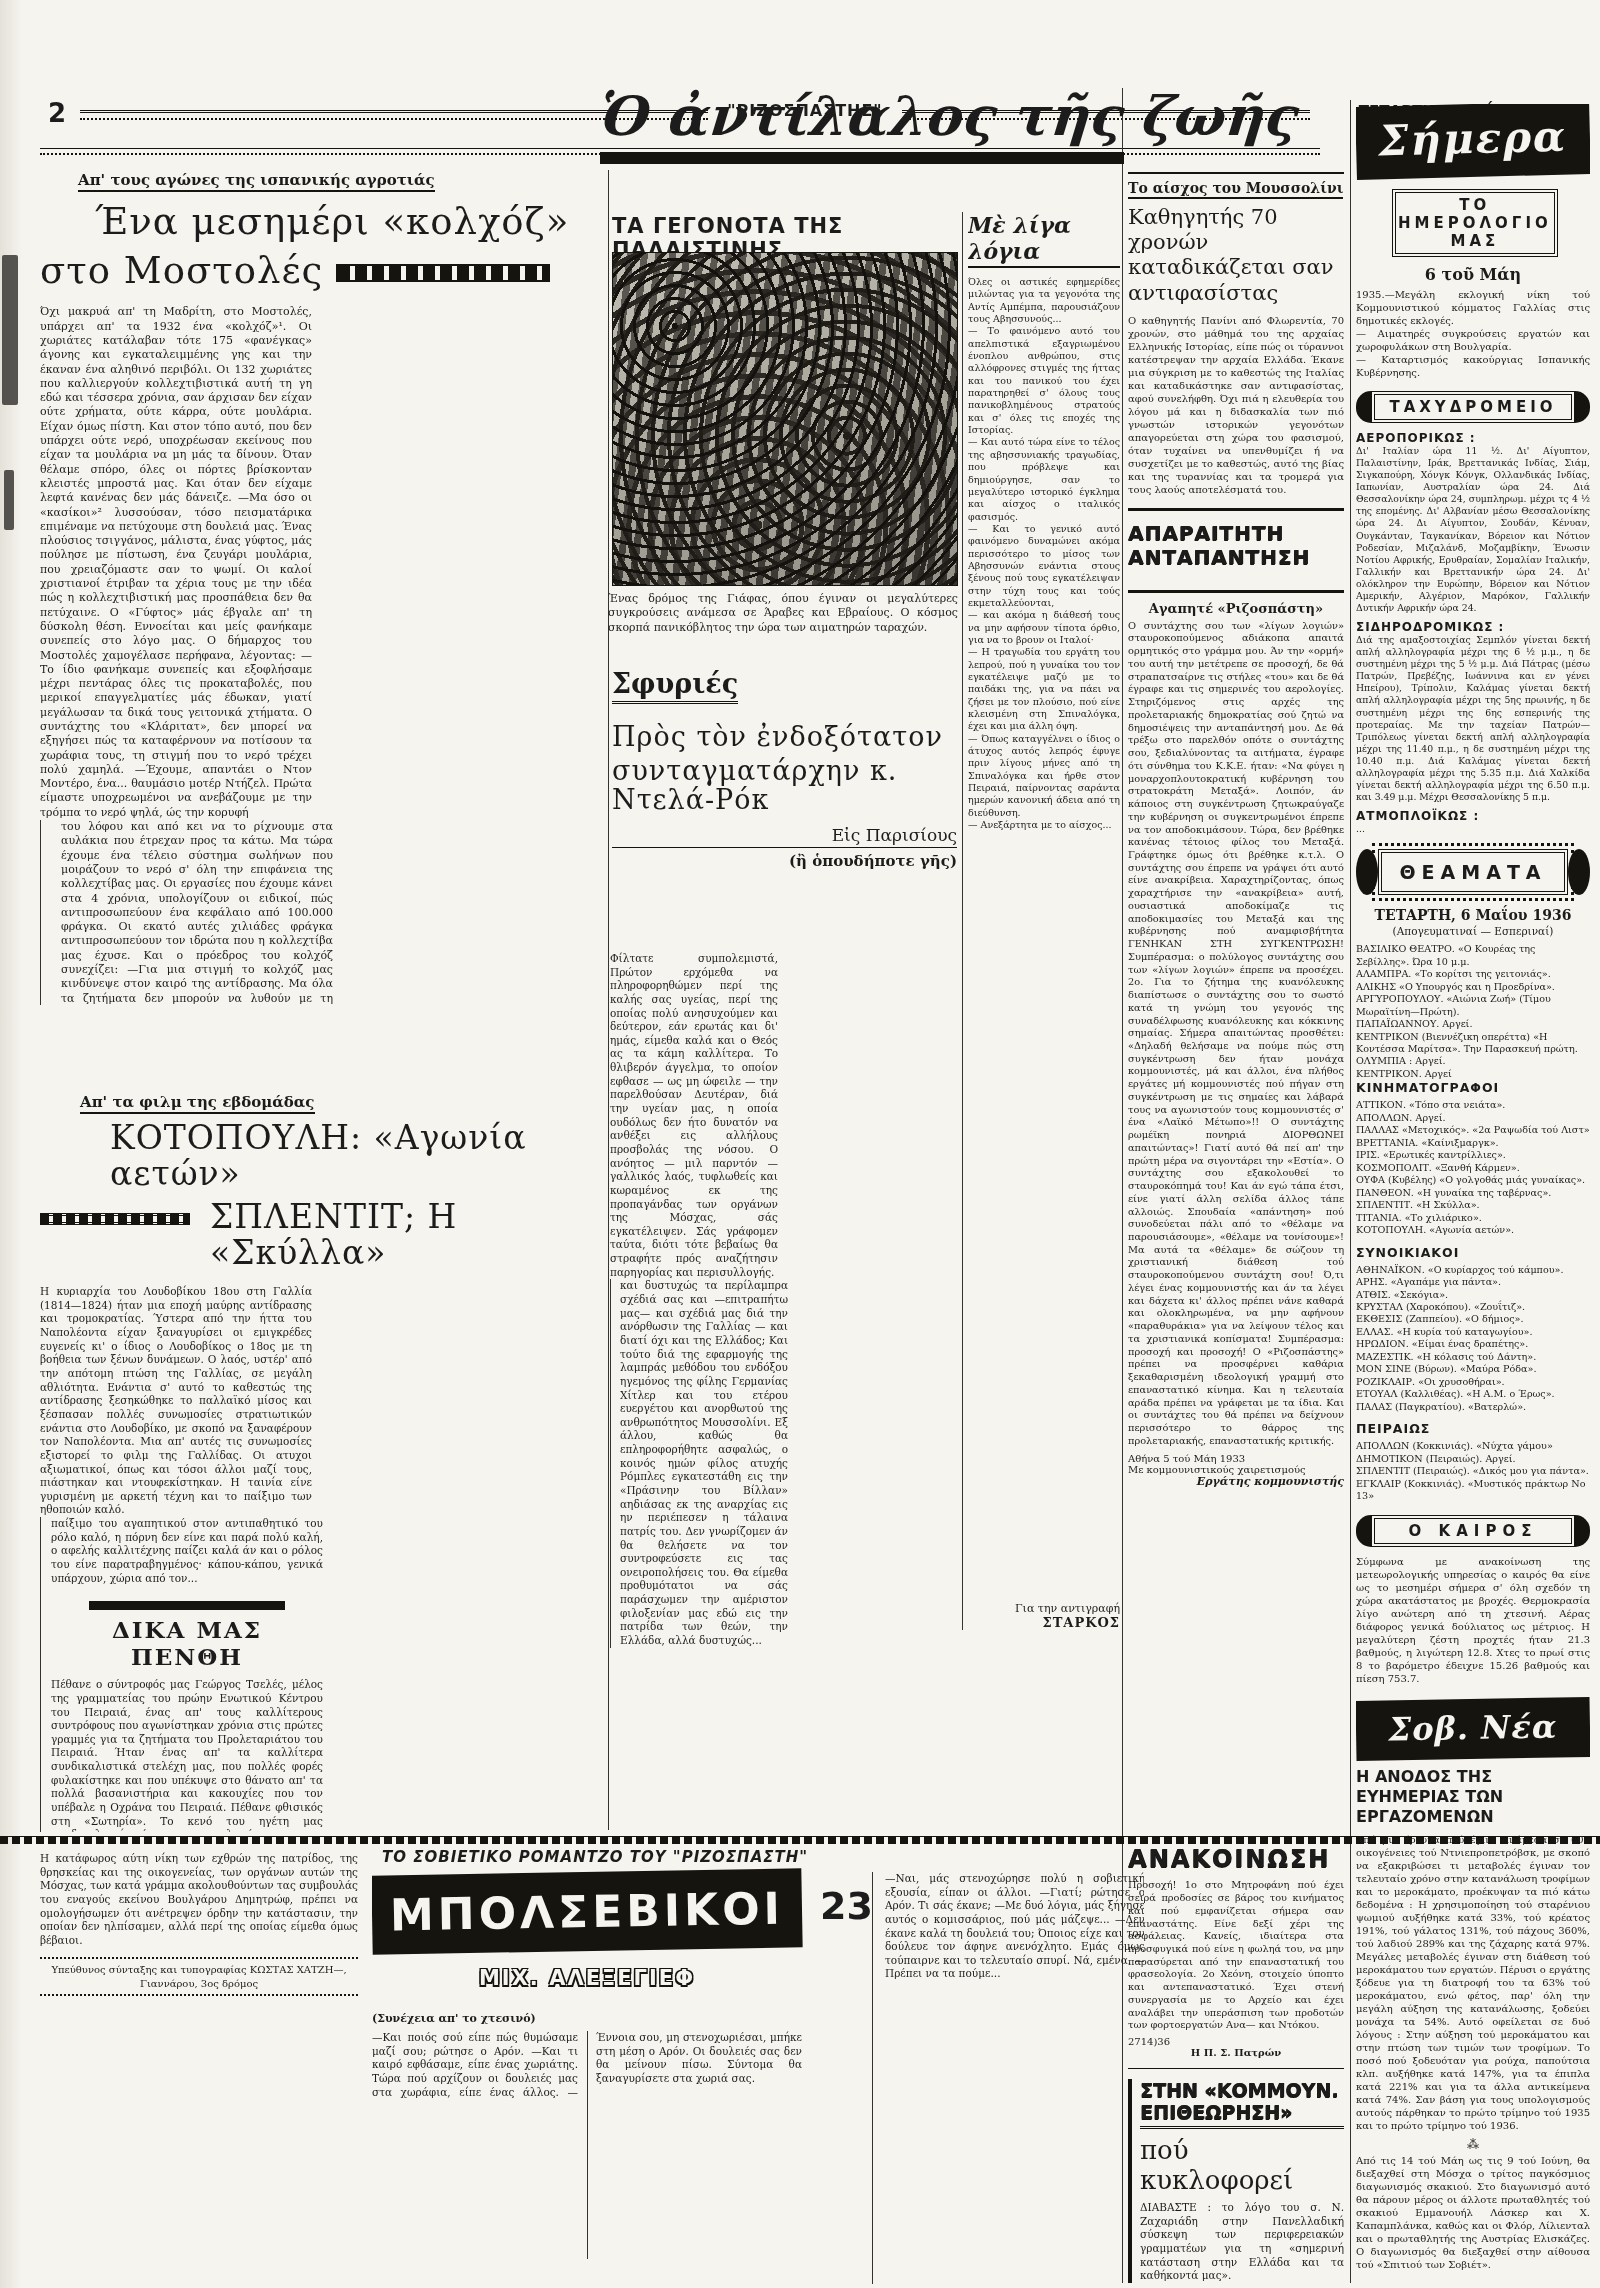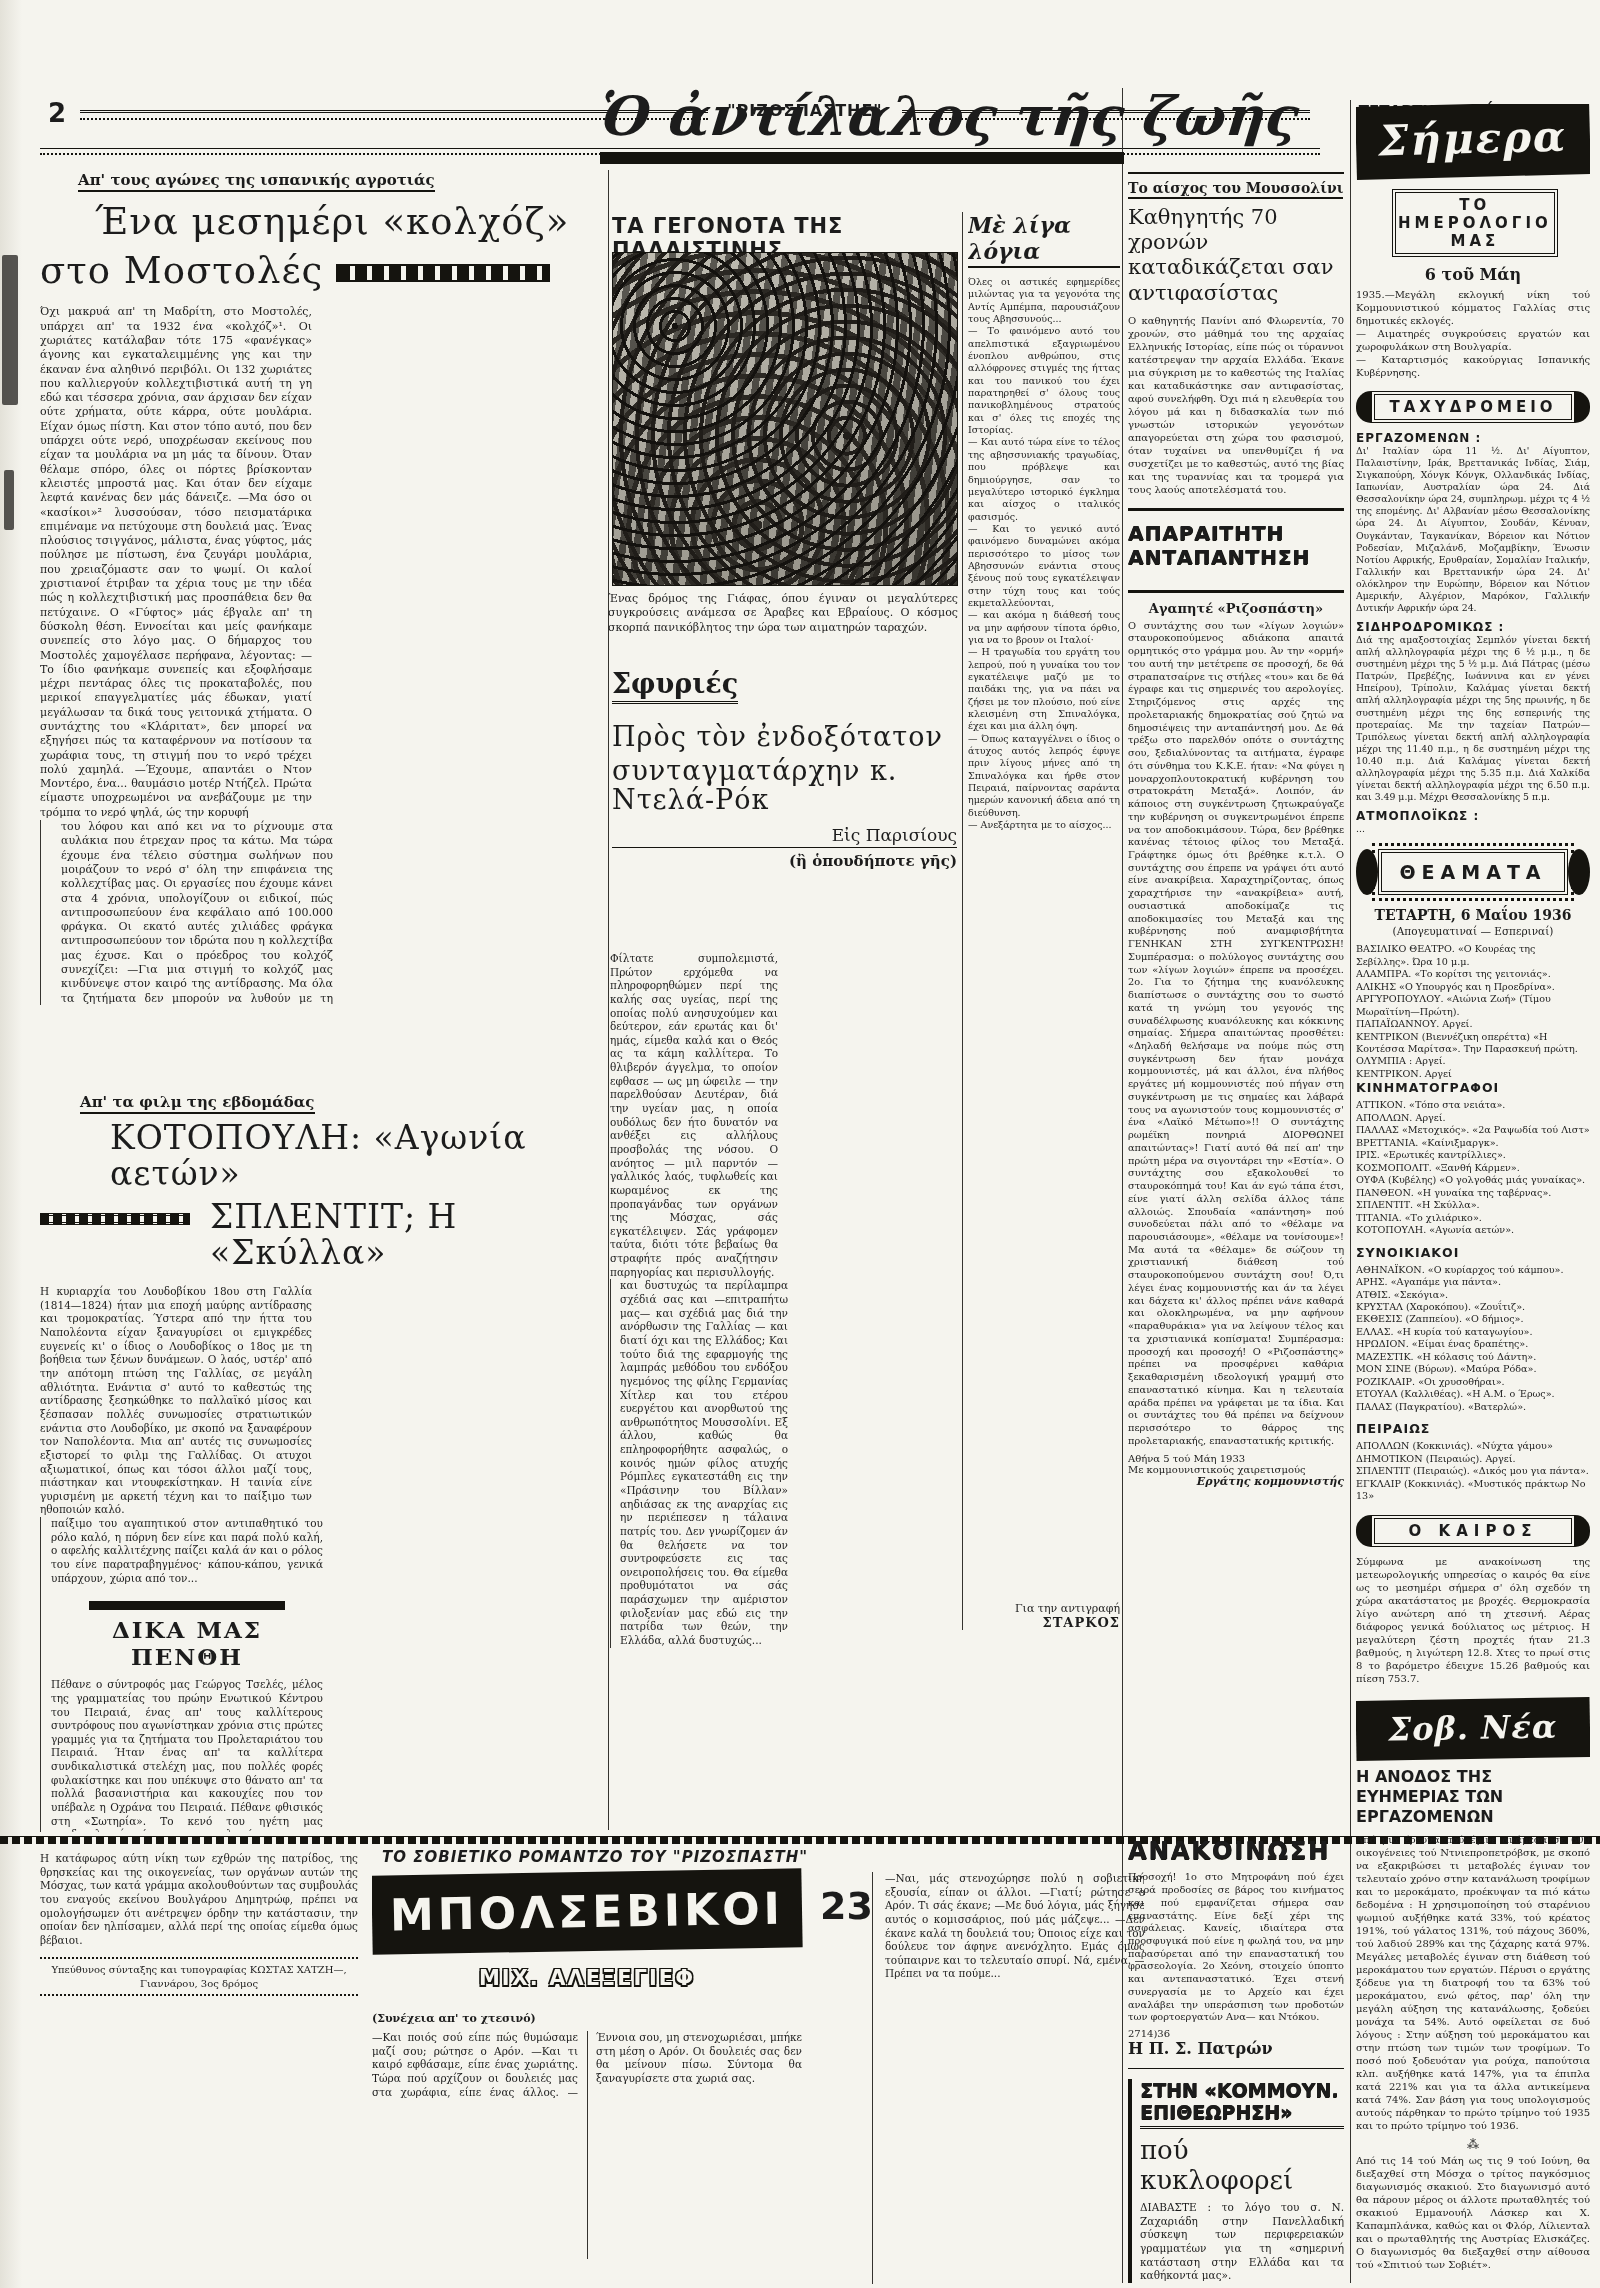--- a/index.html
+++ b/index.html
@@ -202,21 +202,21 @@
       <div class="bodytxt" style="font-size:9.8px;">Ο συντάχτης σου των «λίγων λογιών» σταυροκοπούμενος αδιάκοπα απαιτά ορμητικός στο γράμμα μου. Άν την «ορμή» του αυτή την μετέτρεπε σε προσοχή, δε θά στραπατσαίρνε τις στήλες «του» και δε θά έγραφε και τις σημερινές του αερολογίες. Στηριζόμενος στις αρχές της προλεταριακής δημοκρατίας σού ζητώ να δημοσιέψεις την ανταπάντησή μου. Δε θά τρέξω στο παρελθόν οπότε ο συντάχτης σου, ξεδιαλύνοντας τα αιτήματα, έγραφε ότι σύνθημα του Κ.Κ.Ε. ήταν: «Να φύγει η μοναρχοπλουτοκρατική κυβέρνηση του στρατοκράτη Μεταξά». Λοιπόν, άν κάποιος στη συγκέντρωση ζητωκραύγαζε την κυβέρνηση οι συγκεντρωμένοι έπρεπε να τον αποδοκιμάσουν. Τώρα, δεν βρέθηκε κανένας τέτοιος φίλος του Μεταξά. Γράφτηκε όμως ότι βρέθηκε κ.τ.λ. Ο συντάχτης σου έπρεπε να γράψει ότι αυτό είνε ανακρίβεια. Χαραχτηρίζοντας, όπως χαραχτήρισε την «ανακρίβεια» αυτή, ουσιαστικά αποδοκίμαζε τις αποδοκιμασίες του Μεταξά και της κυβέρνησης πού αναμφισβήτητα ΓΕΝΗΚΑΝ ΣΤΗ ΣΥΓΚΕΝΤΡΩΣΗ! Συμπέρασμα: ο πολύλογος συντάχτης σου των «λίγων λογιών» έπρεπε να προσέχει. 2ο. Για το ζήτημα της κυανόλευκης διαπίστωσε ο συντάχτης σου το σωστό κατά τη γνώμη του γεγονός της συναδέλφωσης κυανόλευκης και κόκκινης σημαίας. Σήμερα απαιτώντας προσθέτει: «Δηλαδή θελήσαμε να πούμε πώς στη συγκέντρωση δεν ήταν μονάχα κομμουνιστές, μά και άλλοι, ένα πλήθος εργάτες μή κομμουνιστές πού πήγαν στη συγκέντρωση με τις σημαίες και λάβαρά τους να αγωνιστούν τους κομμουνιστές σ' ένα «Λαϊκό Μέτωπο»!! Ο συντάχτης ρωμέϊκη πονηριά ΔΙΟΡΘΩΝΕΙ απαιτώντας»! Γιατί αυτό θά πεί απ' την πρώτη μέρα να σιγοντάρει την «Εστία». Ο συντάχτης σου εξακολουθεί το σταυροκόπημά του! Και άν εγώ τάπα έτσι, είνε γιατί άλλη σελίδα άλλος τάπε αλλοιώς. Σπουδαία «απάντηση» πού συνοδεύεται πάλι από το «θέλαμε να παρουσιάσουμε», «θέλαμε να τονίσουμε»! Μα αυτά τα «θέλαμε» δε σώζουν τη χριστιανική διάθεση τού σταυροκοπούμενου συντάχτη σου! Ό,τι λέγει ένας κομμουνιστής και άν τα λέγει και δάχετα κι' άλλος πρέπει νάνε καθαρά και ολοκληρωμένα, να μην αφήνουν «παραθυράκια» για να λείψουν τέλος και τα χριστιανικά κοπίσματα! Συμπέρασμα: προσοχή και προσοχή! Ο «Ριζοσπάστης» πρέπει να προσφέρνει καθάρια ξεκαθαρισμένη ιδεολογική γραμμή στο επαναστατικό κίνημα. Και η τελευταία αράδα πρέπει να γράφεται με τα ίδια. Και οι συντάχτες του θά πρέπει να δείχνουν περισσότερο το θάρρος της προλεταριακής, επαναστατικής κριτικής.</div>
       <div style="font-size:10px;margin-top:6px;">Αθήνα 5 τού Μάη 1933</div>
       <div style="font-size:10px;">Με κομμουνιστικούς χαιρετισμούς</div>
       <div style="text-align:right;font-size:11px;font-style:italic;font-weight:bold;">Εργάτης κομμουνιστής</div>
     </div>
     <div class="spacer"></div>
     <div>
       <div class="sec-sans heavy" style="font-size:24px;letter-spacing:2px;">ΑΝΑΚΟΙΝΩΣΗ</div>
       <div class="bodytxt" style="font-size:9.8px;margin-top:6px;">Προσοχή! 1ο στο Μητροφάνη πού έχει σειρά προδοσίες σε βάρος του κινήματος και πού εμφανίζεται σήμερα σαν επαναστάτης. Είνε δεξί χέρι της ασφάλειας. Κανείς, ιδιαίτερα στα προσφυγικά πού είνε η φωληά του, να μην παρασύρεται από την επαναστατική του φρασεολογία. 2ο Χεόνη, στοιχείο ύποπτο και αντεπαναστατικό. Έχει στενή συνεργασία με το Αρχείο και έχει αναλάβει την υπεράσπιση των προδοτών των φορτοεργατών Ανα— και Ντόκου.</div>
       <div style="font-size:10px;margin-top:4px;">2714)36</div>
-      <div style="text-align:left;font-size:16px;font-weight:bold;">Η Π. Σ. Πατρών</div>
+      <div style="text-align:center;font-size:10px;font-weight:bold;">Η Π. Σ. Πατρών</div>
     </div>
     <div style="border-top:1px solid #15140f;margin:10px 0;"></div>
     <div style="border-left:4px solid #15140f;padding-left:8px;">
       <div class="sec-sans heavy uline2" style="font-size:19px;padding-bottom:3px;">ΣΤΗΝ «ΚΟΜΜΟΥΝ. ΕΠΙΘΕΩΡΗΣΗ»</div>
       <div style="font-size:26px;margin-top:6px;">πού κυκλοφορεί</div>
       <div class="bodytxt" style="font-size:10.5px;margin-top:6px;">ΔΙΑΒΑΣΤΕ : το λόγο του σ. Ν. Ζαχαριάδη στην Πανελλαδική σύσκεψη των περιφερειακών γραμματέων για τη «σημερινή κατάσταση στην Ελλάδα και τα καθήκοντά μας».</div>
     </div>
   </div>
 
   <div class="abs" style="left:1356px;top:104px;width:234px;height:2179px;overflow:hidden;">
@@ -230,21 +230,21 @@
     <div style="text-align:center;font-size:16px;font-weight:bold;margin-top:8px;">6 τοῦ Μάη</div>
     <div class="bodytxt joined" style="font-size:10px;margin-top:4px;">1935.—Μεγάλη εκλογική νίκη τού Κομμουνιστικού κόμματος Γαλλίας στις δημοτικές εκλογές.
 — Αιματηρές συγκρούσεις εργατών και χωροφυλάκων στη Βουλγαρία.
 — Καταρτισμός κακούργιας Ισπανικής Κυβέρνησης.</div>
 
     <div class="capsule" style="margin-top:12px;">
       <span class="cap cap-l"></span>
       <span class="cap-mid">ΤΑΧΥΔΡΟΜΕΙΟ</span>
       <span class="cap cap-r"></span>
     </div>
-    <div class="sec-sans" style="font-size:12px;margin-top:8px;letter-spacing:1px;">ΕΡΓΑΖΟΜΕΝΩΝ :</div>
+    <div class="sec-sans" style="font-size:12px;margin-top:8px;letter-spacing:1px;">ΑΕΡΟΠΟΡΙΚΩΣ :</div>
     <div class="bodytxt" style="font-size:9.3px;">Δι' Ιταλίαν ώρα 11 ½. Δι' Αίγυπτον, Παλαιστίνην, Ιράκ, Βρεττανικάς Ινδίας, Σιάμ, Σιγκαπούρη, Χόνγκ Κόνγκ, Ολλανδικάς Ινδίας, Ιαπωνίαν, Αυστραλίαν ώρα 24. Διά Θεσσαλονίκην ώρα 24, συμπληρωμ. μέχρι τς 4 ½ της επομένης. Δι' Αλβανίαν μέσω Θεσσαλονίκης ώρα 24. Δι Αίγυπτον, Σουδάν, Κένυαν, Ουγκάνταν, Ταγκανίκαν, Βόρειον και Νότιον Ροδεσίαν, Μιζαλάνδ, Μοζαμβίκην, Ένωσιν Νοτίου Αφρικής, Ερυθραίαν, Σομαλίαν Ιταλικήν, Γαλλικήν και Βρεττανικήν ώρα 24. Δι' ολόκληρον την Ευρώπην, Βόρειον και Νότιον Αμερικήν, Αλγέριον, Μαρόκον, Γαλλικήν Δυτικήν Αφρικήν ώρα 24.</div>
     <div class="sec-sans" style="font-size:12px;margin-top:6px;letter-spacing:1px;">ΣΙΔΗΡΟΔΡΟΜΙΚΩΣ :</div>
     <div class="bodytxt" style="font-size:9.3px;">Διά της αμαξοστοιχίας Σεμπλόν γίνεται δεκτή απλή αλληλογραφία μέχρι της 6 ½ μ.μ., η δε συστημένη μέχρι της 5 ½ μ.μ. Διά Πάτρας (μέσω Πατρών, Πρεβέζης, Ιωάννινα και εν γένει Ηπείρου), Τρίπολιν, Καλάμας γίνεται δεκτή απλή αλληλογραφία μέχρι της 5ης πρωινής, η δε συστημένη μέχρι της 6ης εσπερινής της προτεραίας. Με την ταχείαν Πατρών—Τριπόλεως γίνεται δεκτή απλή αλληλογραφία μέχρι της 11.40 π.μ., η δε συστημένη μέχρι της 10.40 π.μ. Διά Καλάμας γίνεται δεκτή αλληλογραφία μέχρι της 5.35 π.μ. Διά Χαλκίδα γίνεται δεκτή αλληλογραφία μέχρι της 6.50 π.μ. και 3.49 μ.μ. Μέχρι Θεσσαλονίκης 5 π.μ.</div>
     <div class="sec-sans" style="font-size:12px;margin-top:6px;letter-spacing:1px;">ΑΤΜΟΠΛΟΪΚΩΣ :</div>
     <div class="bodytxt" style="font-size:9.3px;">...</div>
 
     <div class="capsule capsule-big" style="margin-top:14px;">
       <span class="cap cap-l"></span>
       <span class="cap-mid">ΘΕΑΜΑΤΑ</span>
       <span class="cap cap-r"></span>

